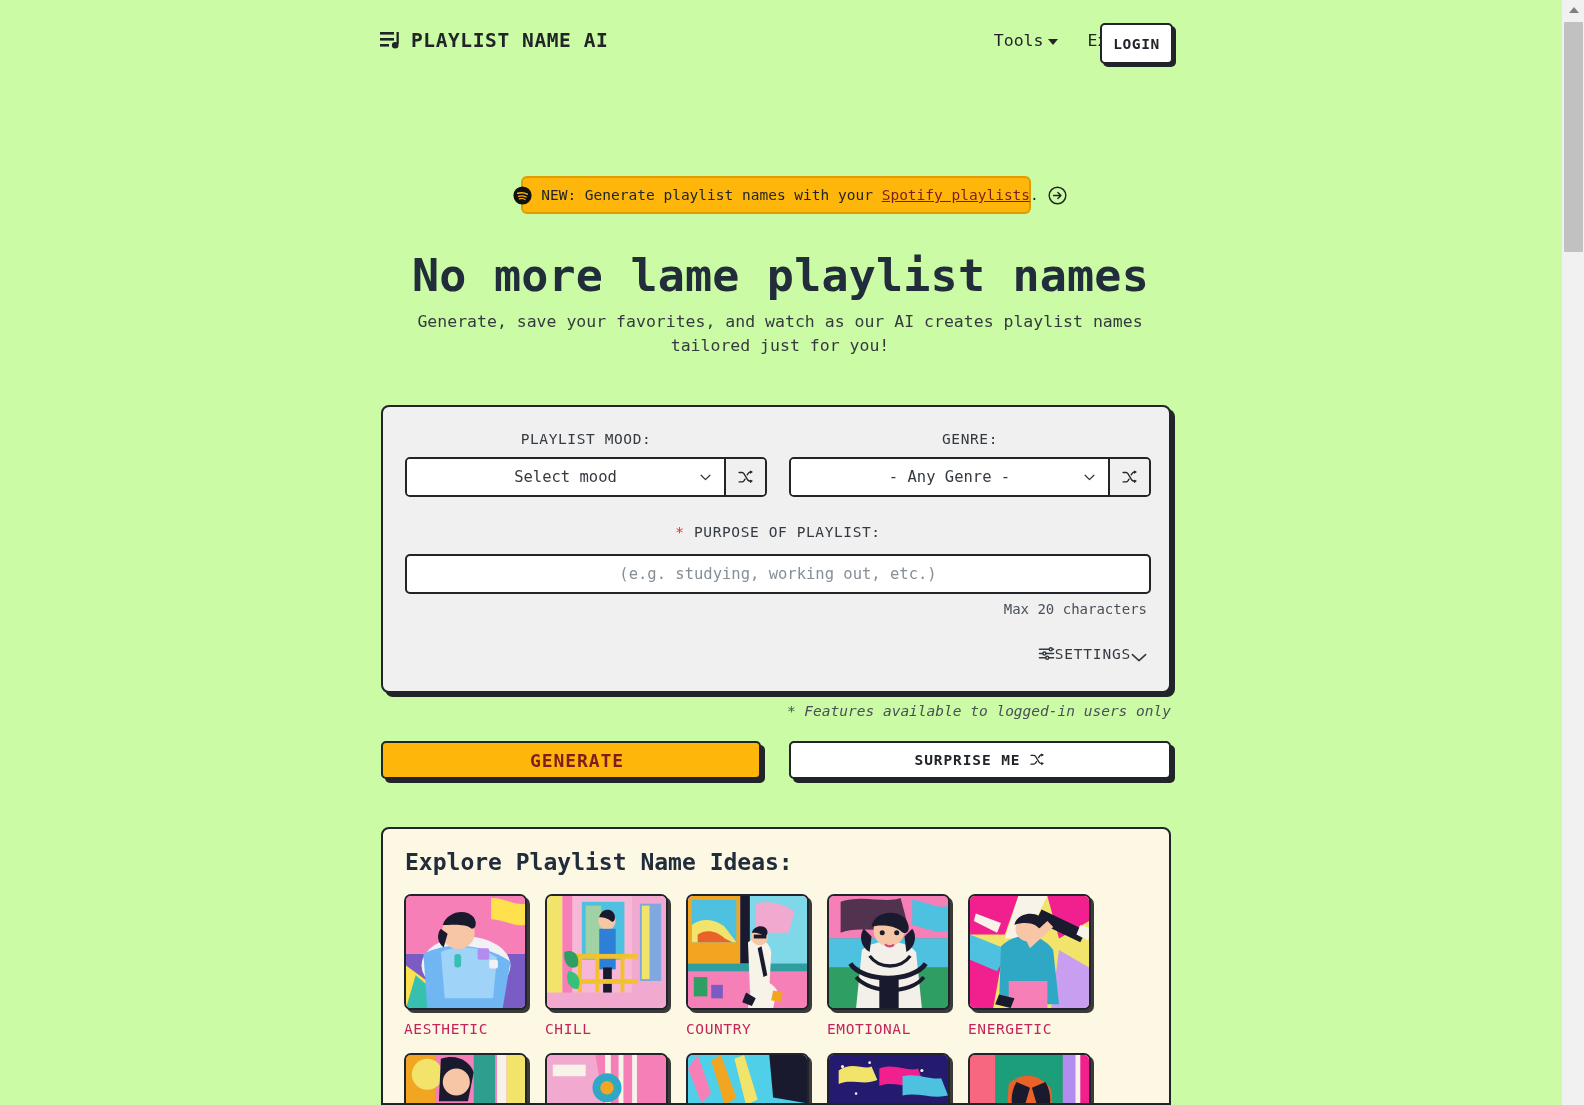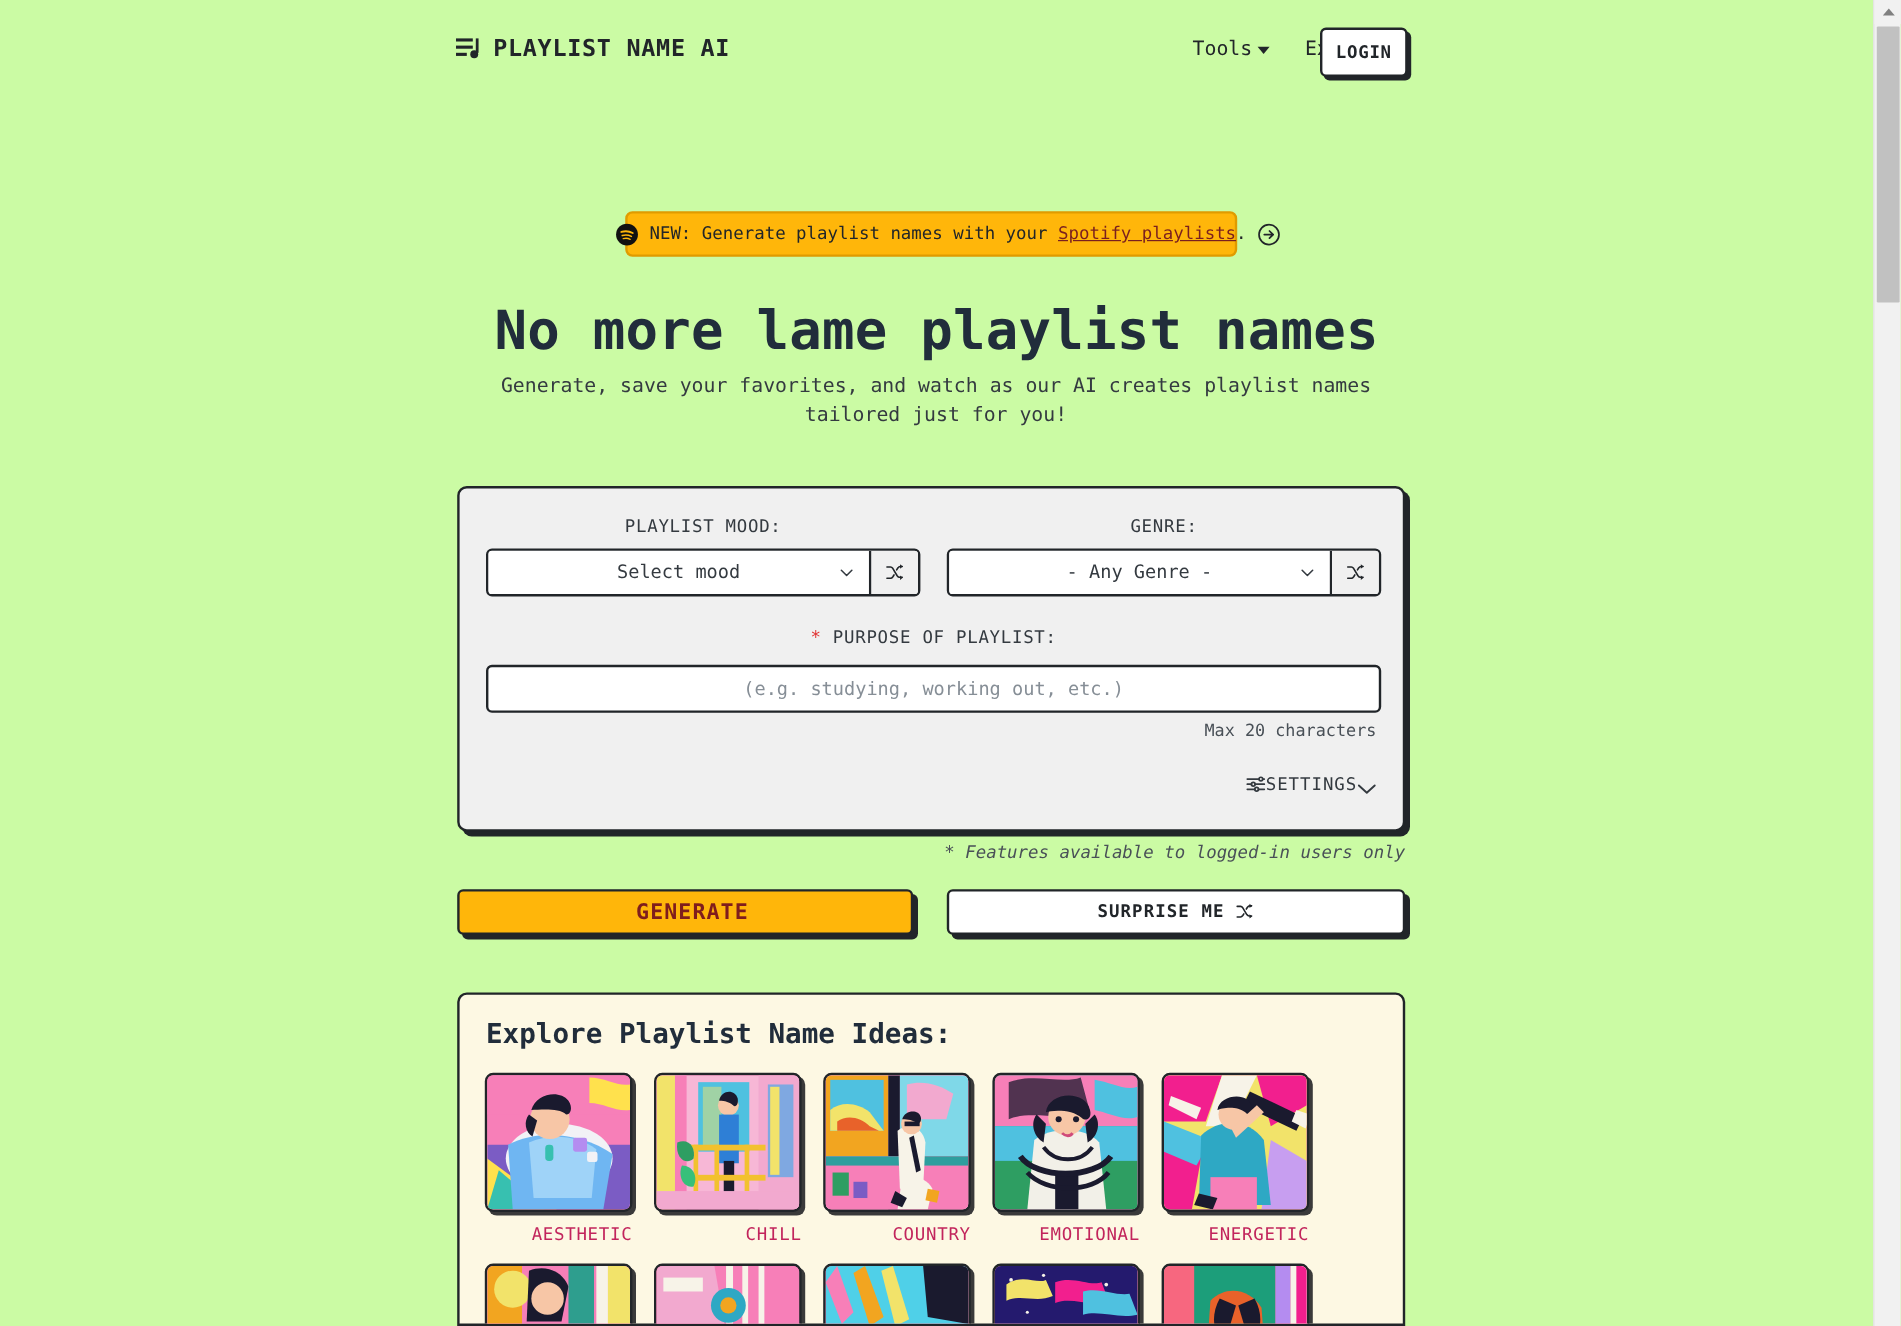--- a/index.html
+++ b/index.html
@@ -328,21 +328,21 @@
     border: 2px solid #212529;
     border-radius: 7px;
     box-shadow: 3px 3px 0 #3a3a3a;
     overflow: hidden;
     position: relative;
     background: #ff8fc0;
   }
   .card-img svg { display: block; width: 100%; height: 100%; }
   .card-label {
     margin-top: 11px;
-    text-align: right;
+    text-align: left;
     font-size: 14.5px;
     letter-spacing: 0.6px;
     color: #c2255c;
   }
 </style>
 </head>
 <body>
 
 <div class="page">
 

